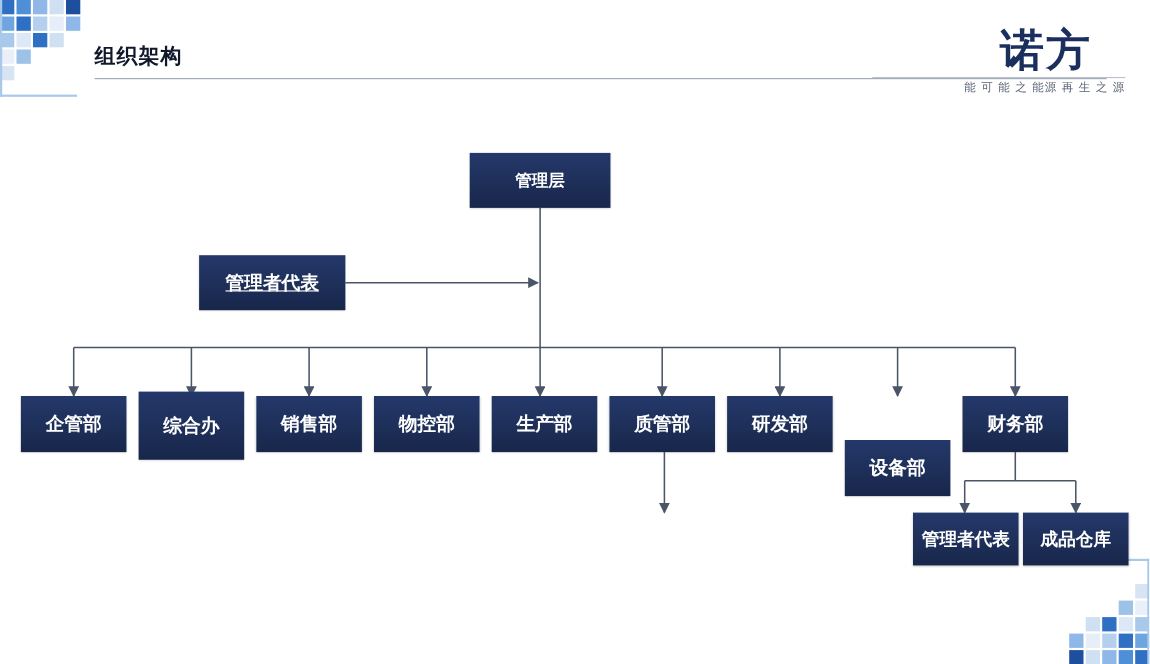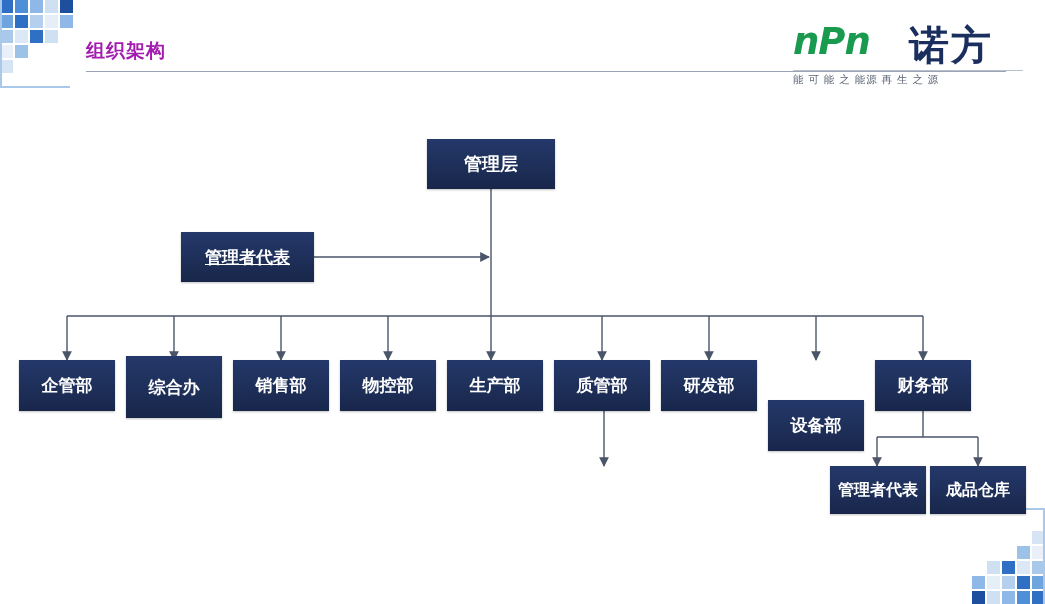--- a/index.html
+++ b/index.html
@@ -20,21 +20,21 @@
   
   .mosaic { position: absolute; }
   .mosaic i { position: absolute; display: block; }
 
   
   #header-title {
     position: absolute;
     left: 86px; top: 38px;
     font-size: 19px;
     font-weight: bold;
-    color: #a21caf;
+    color: #0f172a;
     letter-spacing: 1px;
   }
   #header-rule {
     position: absolute;
     left: 86px; top: 71px;
     width: 920px; height: 1px;
     background: #9aa4b5;
   }
 
   
@@ -65,21 +65,21 @@
     position: absolute;
     left: 0; top: 50px;
     width: 230px; height: 1px;
     background: #b9c0cc;
   }
   #logo-tag {
     position: absolute;
     left: 0; top: 53px;
     width: 230px;
     display: flex;
-    justify-content: flex-start;
+    justify-content: flex-end;
     font-size: 10.5px;
     color: #5a6475;
     letter-spacing: 1px;
   }
   #logo-tag span { white-space: nowrap; }
 
   
   #chart { position: absolute; left: 0; top: 0; width: 1045px; height: 604px; }
   #lines { position: absolute; left: 0; top: 0; }
 
@@ -88,21 +88,21 @@
     display: flex;
     align-items: center;
     justify-content: center;
     color: #ffffff;
     font-weight: bold;
     background: linear-gradient(to bottom, #20335f 0%, #1b2c52 55%, #162banything 100%);
     background: linear-gradient(to bottom, #24386a 0%, #1d2e57 60%, #18264a 100%);
     box-shadow: 0 1px 2px rgba(0,0,0,0.25);
     white-space: nowrap;
   }
-  .node.top     { font-size: 18px; }
+  .node.top     { font-size: 15px; }
   .node.rep     { font-size: 17px; text-decoration: underline; }
   .node.dept    { font-size: 17px; }
   .node.sub     { font-size: 16px; }
 </style>
 </head>
 <body>
 
 <div id="page">
 
   <div class="mosaic" id="mosaic-top-left" style="left:0;top:0;width:100px;height:100px;">
@@ -146,21 +146,20 @@
     <i style="right:15px;bottom:45px;width:13px;height:13px;background:#9cc2e8;"></i>
     <i style="right:0px;bottom:60px;width:13px;height:13px;background:#d6e4f4;"></i>
     <i style="right:0px;bottom:0px;width:2px;height:96px;background:#a9c9ea;"></i>
     <i style="right:0px;bottom:94px;width:74px;height:2px;background:#a9c9ea;"></i>
   </div>
 
   <div id="header-title">组织架构</div>
   <div id="header-rule"></div>
 
   <div id="logo">
-    <div id="logo-mark">nPn</div>
     <div id="logo-cn">诺方</div>
     <div id="logo-rule"></div>
     <div id="logo-tag">
       <span>能 可 能 之 能</span>
       <span>源 再 生 之 源</span>
     </div>
   </div>
 
   <div id="chart">
 

